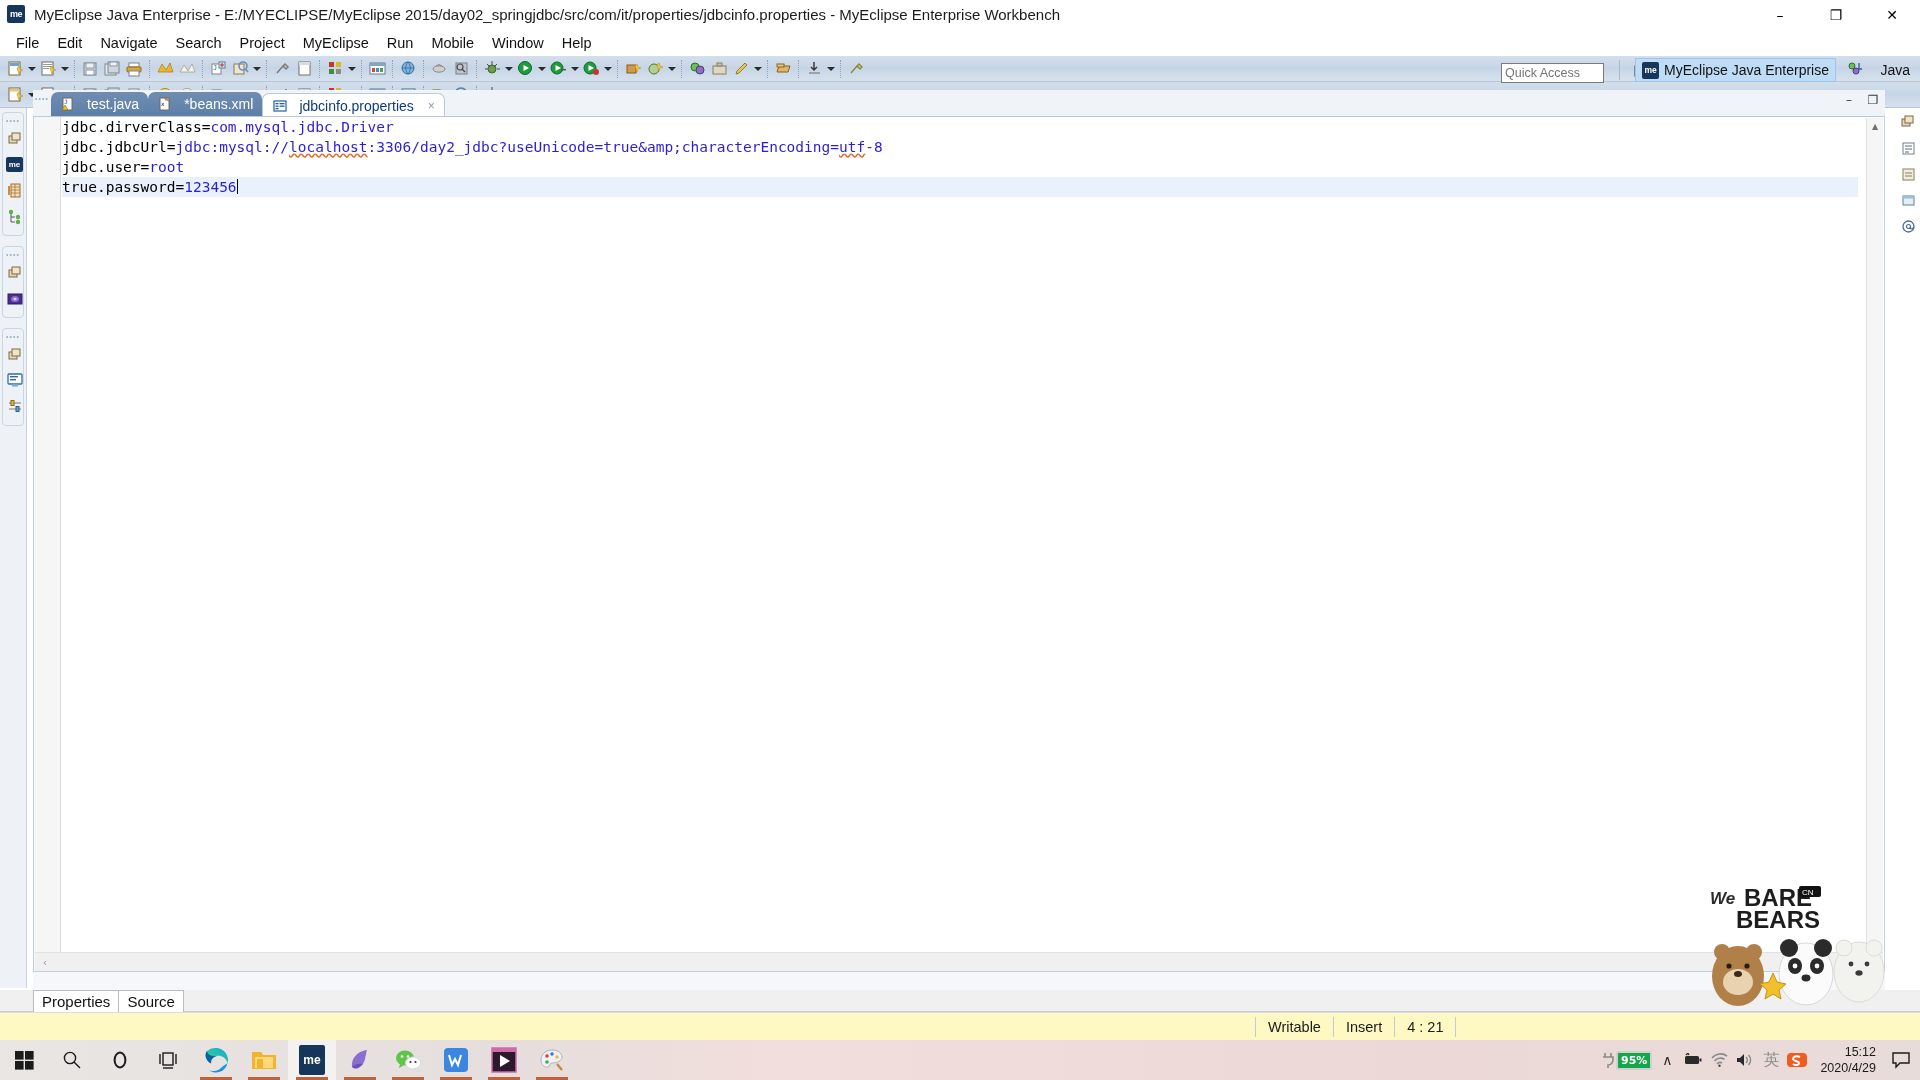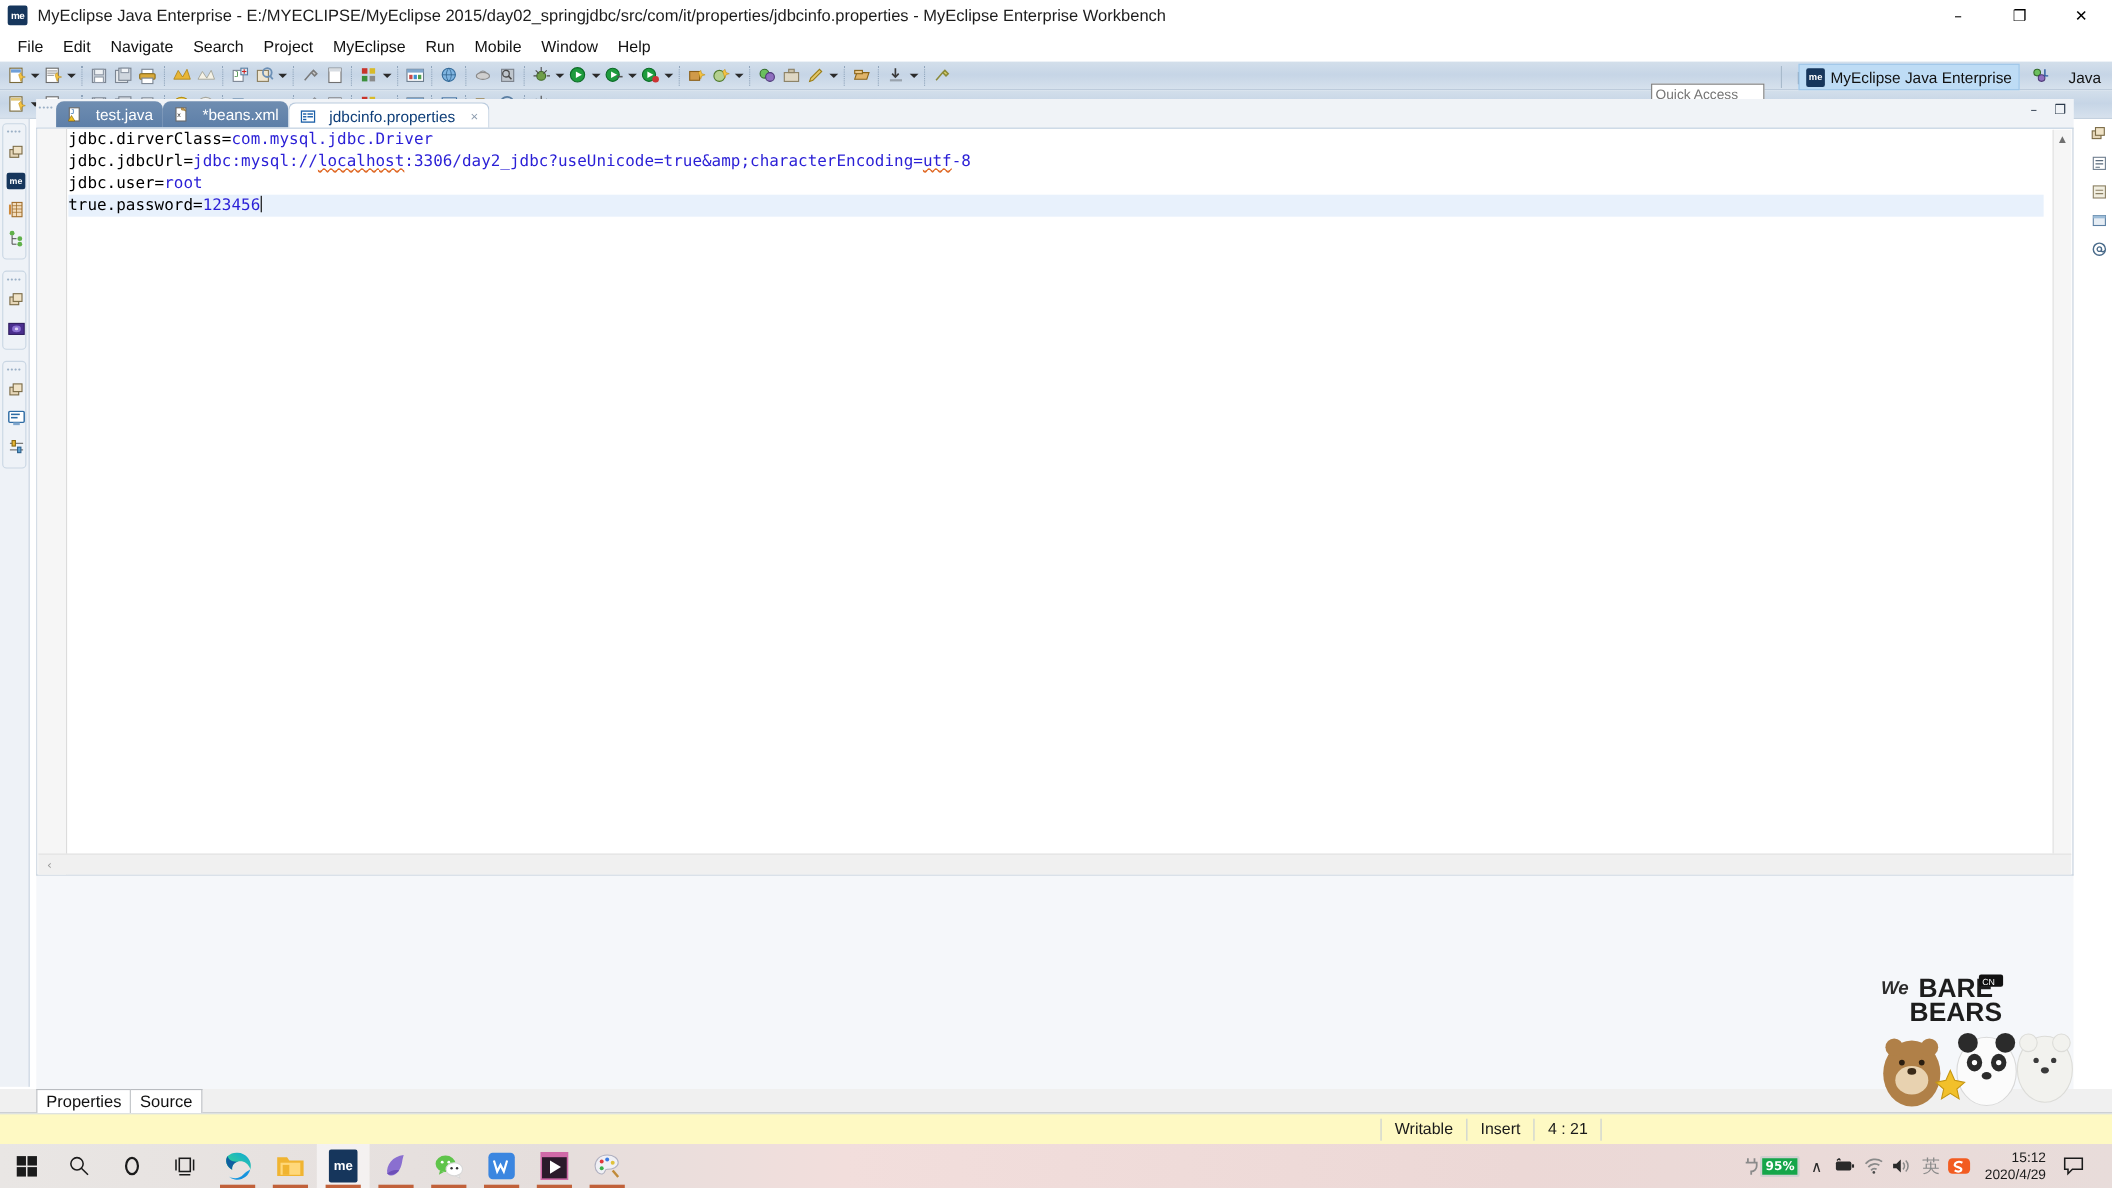--- a/index.html
+++ b/index.html
@@ -56,21 +56,21 @@
   .tb-arrow { width: 11px; height: 20px; display:flex; align-items:center; justify-content:center; }
   .tb-arrow::after {
     content: ""; border-left: 4px solid transparent; border-right: 4px solid transparent;
     border-top: 4px solid #2a2a2a;
   }
   .tb-sep { width: 1px; height: 18px; margin: 0 4px;
             border-left: 1px dotted #8ea3ba; }
 
   
   .quick-access {
-    position: absolute; right: 316px; top: 76px; width: 103px; height: 20px;
+    position: absolute; right: 316px; top: 63px; width: 103px; height: 20px;
     border: 1px solid #7a7a7a; background: #fff;
     font-size: 12.5px; color: #333; padding-left: 3px; line-height: 18px;
   }
   .persp-sep { position: absolute; right: 300px; top: 60px;
                width: 1px; height: 20px; background: #a8bacb; }
   .persp-open {
     position: absolute; right: 268px; top: 59px; width: 22px; height: 22px;
     display: flex; align-items: center; justify-content: center;
   }
   .persp-sep2 { position: absolute; right: 258px; top: 59px;
@@ -148,21 +148,21 @@
   .tab-icon { width: 15px; height: 15px; display:flex; align-items:center; justify-content:center; }
 
   .editor-tools {
     position: absolute; right: 4px; top: 2px; display: flex; align-items: center; gap: 8px;
   }
   .ed-btn { width: 16px; height: 16px; display:flex; align-items:center;
             justify-content:center; color: #2b3a4b; font-size: 12px;
             font-family: "DejaVu Sans", sans-serif; }
 
   .editor-body {
-    position: absolute; left: 0; top: 26px; width: 1852px; height: 680px;
+    position: absolute; left: 0; top: 26px; width: 1852px; height: 856px;
     background: #ffffff; border: 1px solid #c3cfdc; border-top: 1px solid #b9cadd;
   }
   .gutter {
     position: absolute; left: 0; top: 0; width: 27px; height: 100%;
     background: #f6f6f6; border-right: 1px solid #dcdcdc;
   }
   .code-area {
     position: absolute; left: 28px; top: 0; right: 26px; bottom: 20px;
     overflow: hidden;
   }
@@ -233,21 +233,21 @@
   .tb-item {
     width: 48px; height: 40px; display: flex; align-items: center;
     justify-content: center; position: relative;
   }
   .tb-item.running::after {
     content: ""; position: absolute; bottom: 0; left: 8px; right: 8px;
     height: 3px; background: #c1613a;
   }
   .tb-item.active { background: rgba(255,255,255,0.55); }
   .tray {
-    position: absolute; right: 16px; bottom: 0; height: 40px;
+    position: absolute; right: 0; bottom: 0; height: 40px;
     display: flex; align-items: center; gap: 0px; padding-right: 4px;
   }
   .tray-icon { width: 26px; height: 40px; display: flex; align-items: center;
                justify-content: center; font-size: 14px; color: #2a2a2a; }
   .battery-badge {
     display: flex; align-items: center; margin-right: 2px;
   }
   .batt-pct {
     background: #15a64a; color: #fff; font-size: 11px; font-weight: bold;
     padding: 1px 3px; border: 2px solid #d0d0d0; border-radius: 2px;

